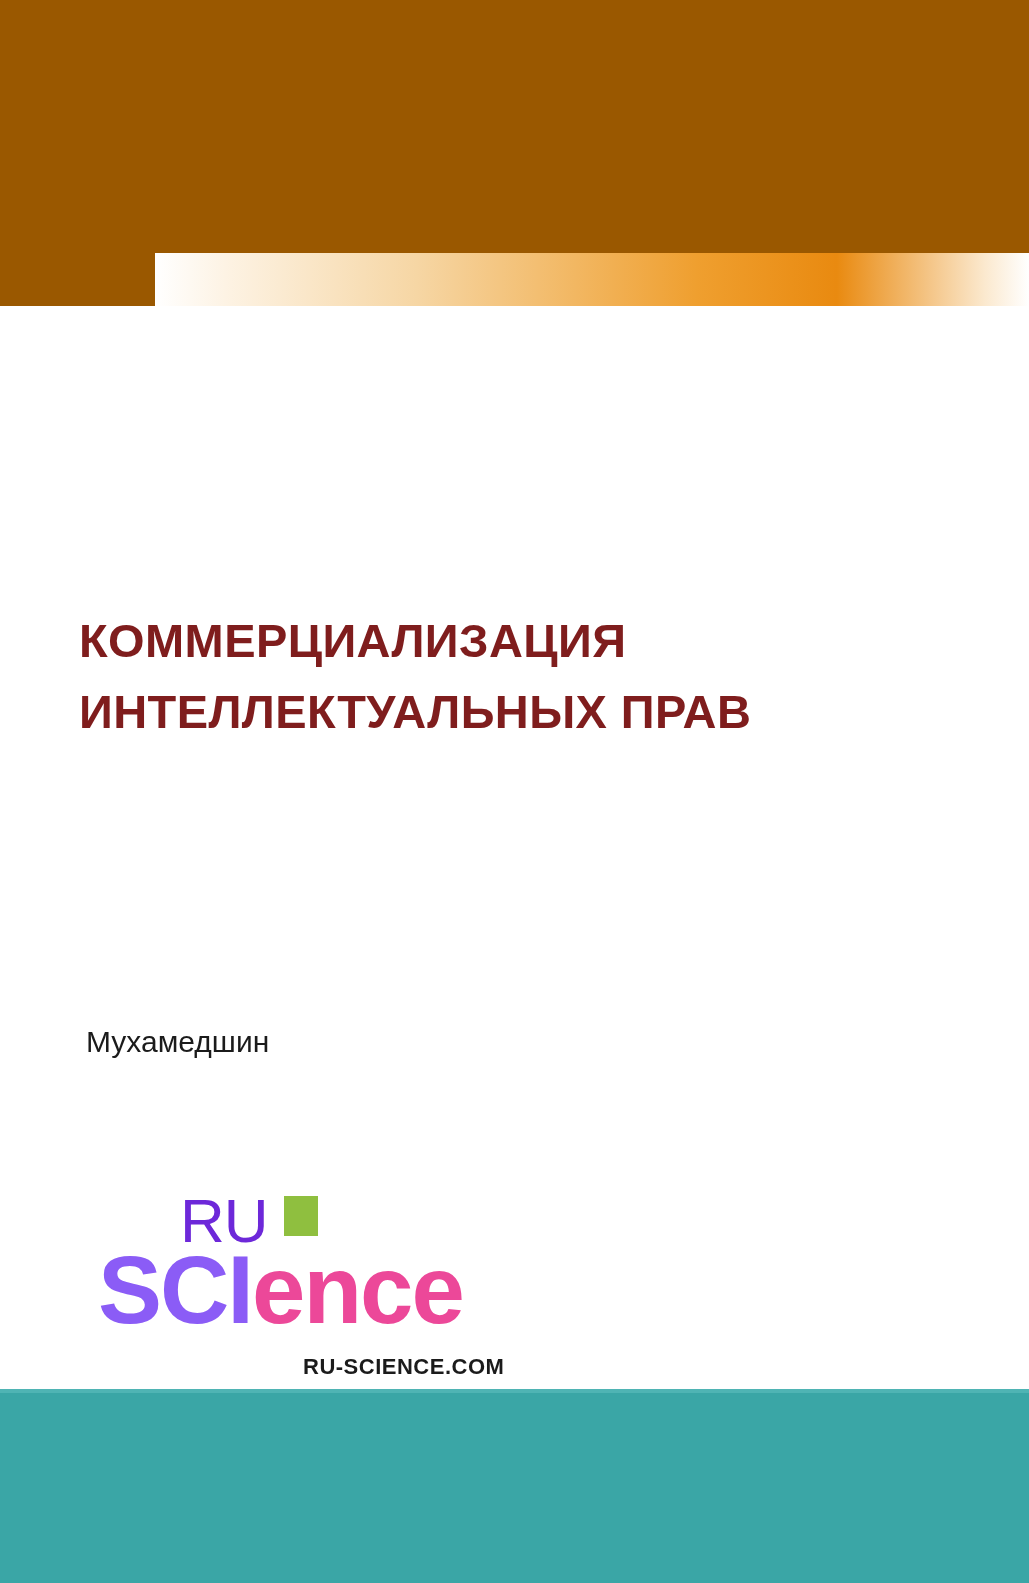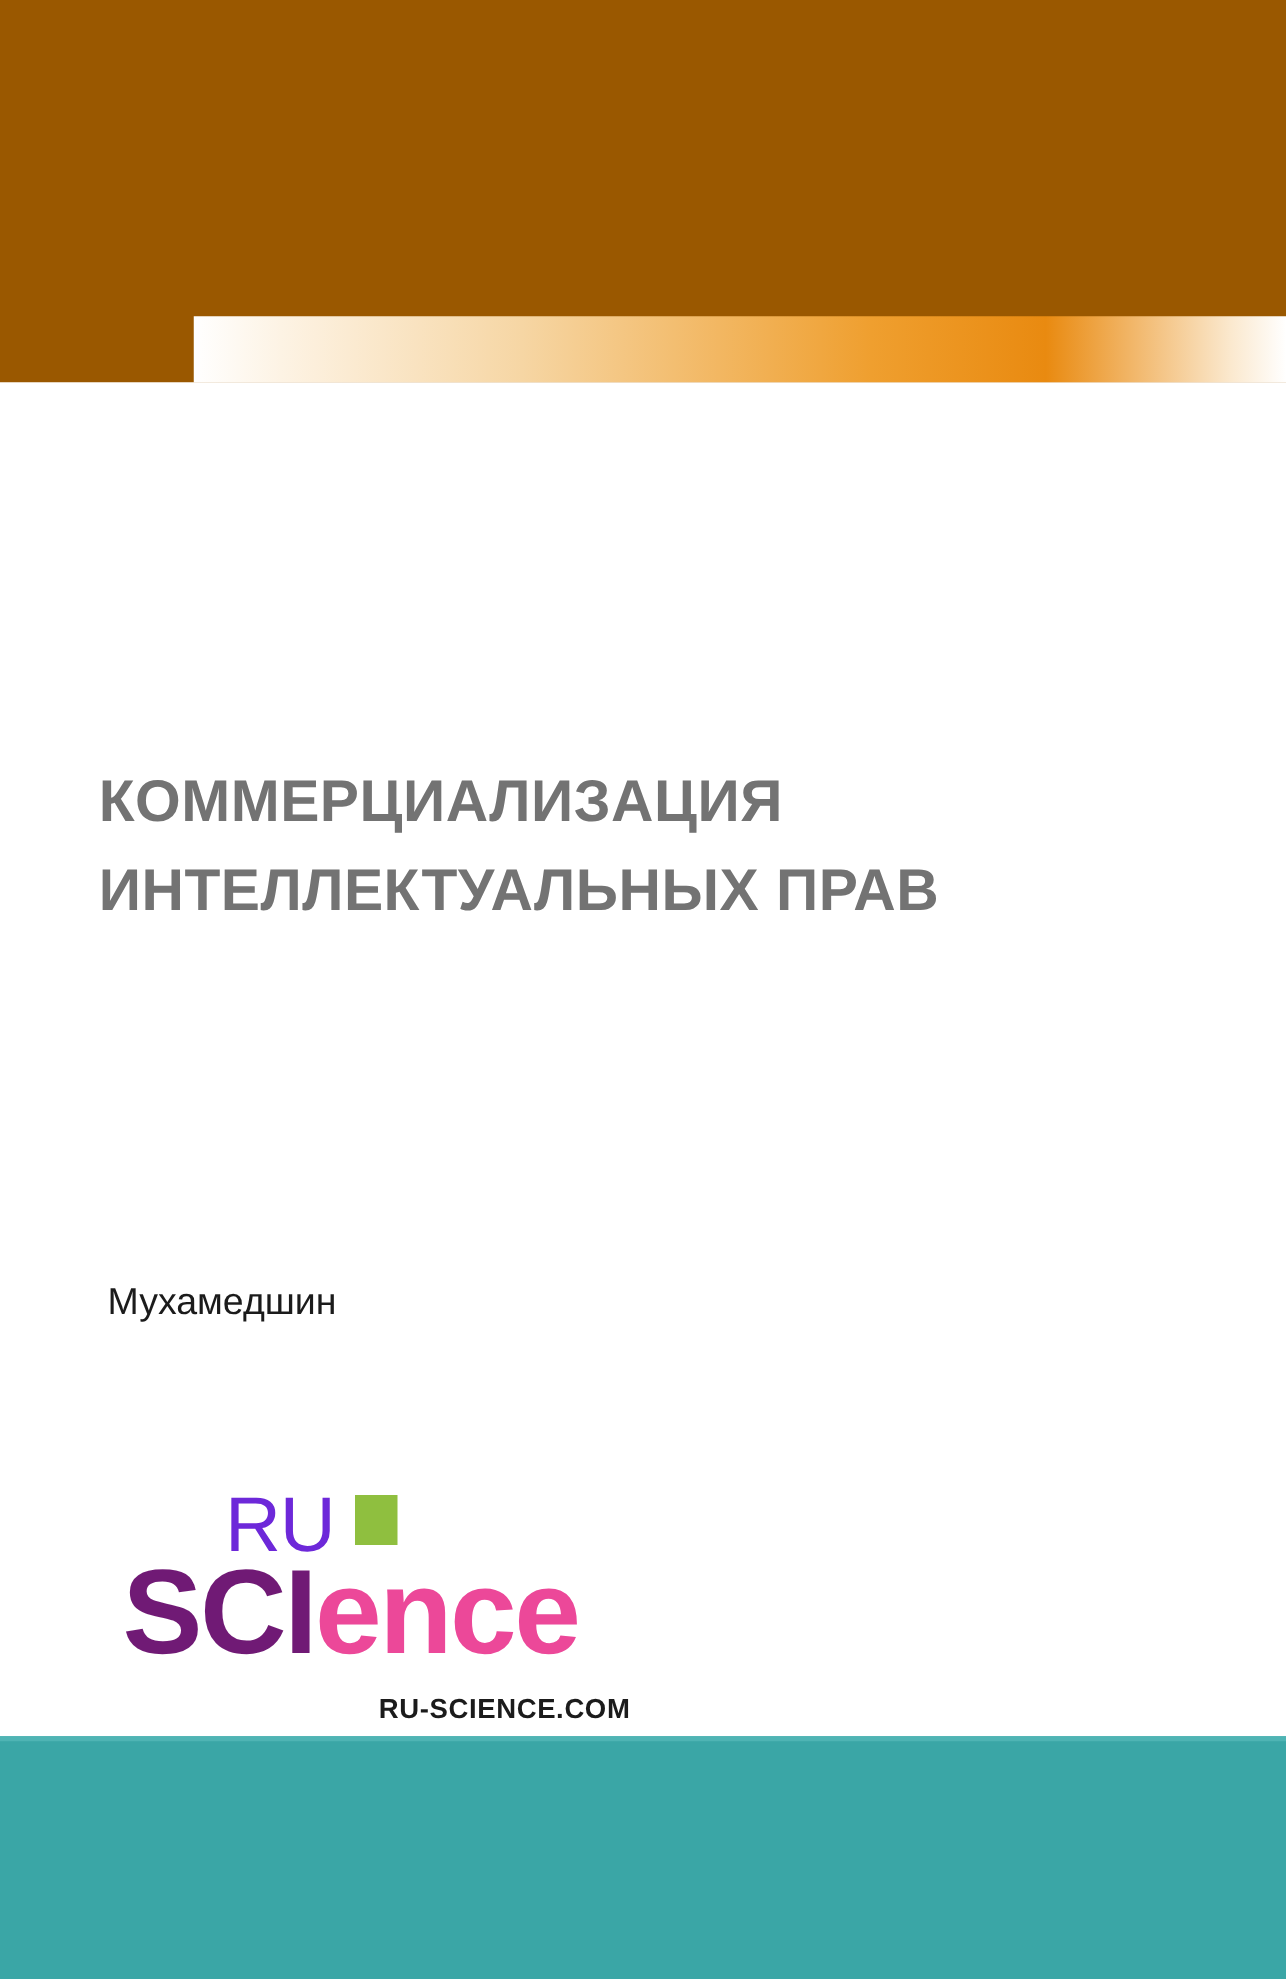--- a/index.html
+++ b/index.html
@@ -53,21 +53,21 @@
     letter-spacing: 0.2px;
     white-space: nowrap;
   }
   .title {
     position: absolute;
     left: 79px;
     top: 605px;
     width: 860px;
     font-size: 47px;
     font-weight: bold;
-    color: #737373;
+    color: #7f1d1d;
     line-height: 1.52;
     letter-spacing: 0.4px;
   }
   .subtitle {
     position: absolute;
     left: 86px;
     top: 1025px;
     font-size: 30px;
     color: #1b1b1b;
     font-weight: normal;
@@ -101,21 +101,21 @@
   .logo-main {
     position: absolute;
     left: 0px;
     top: 52px;
     font-size: 96px;
     font-weight: bold;
     line-height: 1;
     letter-spacing: -2px;
     white-space: nowrap;
   }
-  .logo-sci { color: #701a75; }
+  .logo-sci { color: #8b5cf6; }
   .logo-ence { color: #ec4899; }
   .logo-url {
     position: absolute;
     left: 205px;
     top: 152px;
     font-size: 22px;
     font-weight: bold;
     color: #1b1b1b;
     letter-spacing: 0.5px;
     margin-top: 12px;

